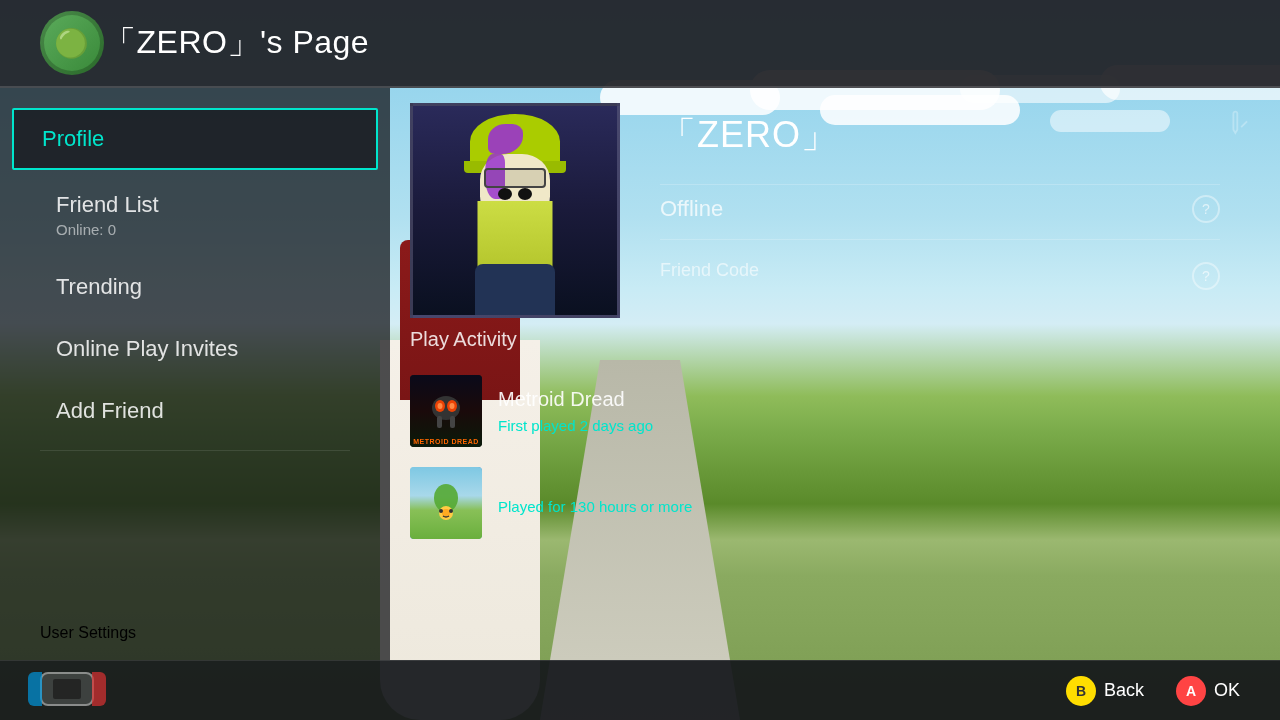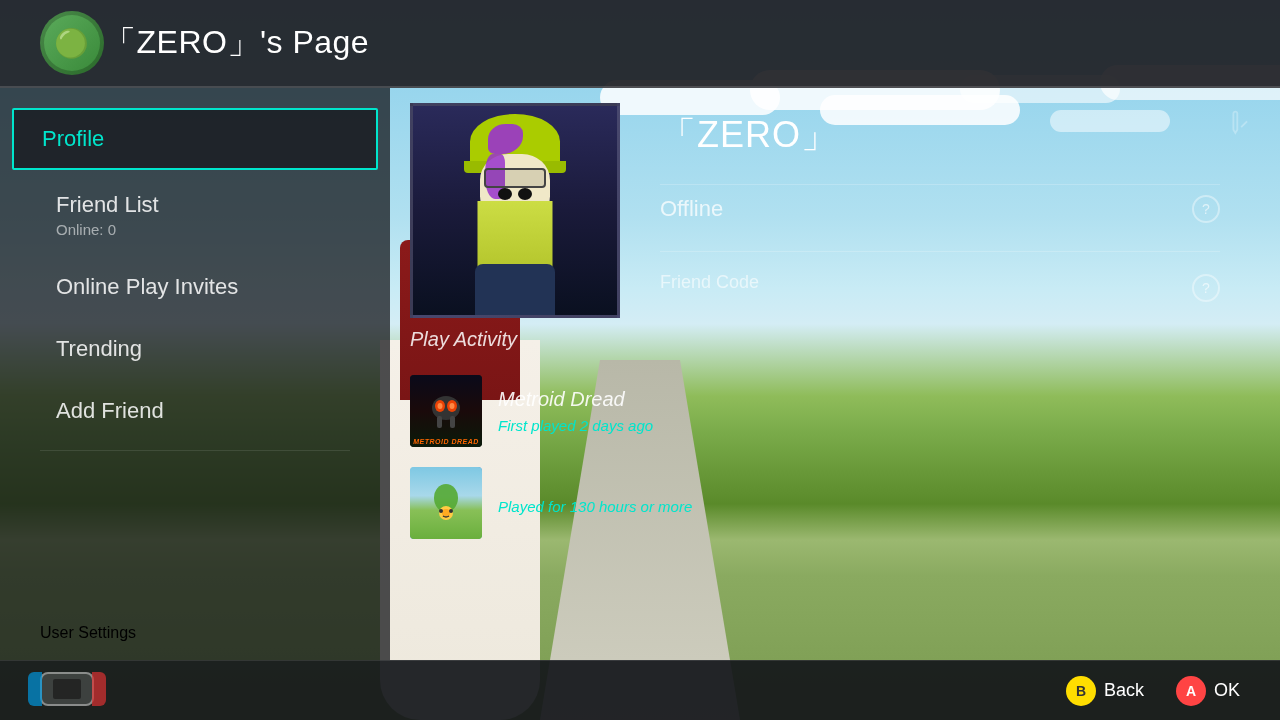--- a/index.html
+++ b/index.html
@@ -255,21 +255,21 @@
       color: #FFFFFF;
       font-size: 36px;
       font-weight: 500;
       margin-bottom: 24px;
       letter-spacing: 1px;
     }
 
     .profile-status {
       color: rgba(255,255,255,0.75);
       font-size: 22px;
-      margin-bottom: 28px;
+      margin-bottom: 16px;
       display: flex;
       align-items: center;
       justify-content: space-between;
     }
 
     .profile-friend-code {
       color: rgba(255,255,255,0.6);
       font-size: 18px;
       display: flex;
       align-items: center;
@@ -289,21 +289,20 @@
       cursor: pointer;
       flex-shrink: 0;
     }
 
     
     .play-activity-section {
       position: absolute;
       top: 240px;
       left: 20px;
       right: 60px;
-      font-style: italic;
     }
 
     .play-activity-title {
       color: rgba(255,255,255,0.85);
       font-size: 20px;
       margin-bottom: 12px;
       padding-bottom: 6px;
     }
 
     .game-item {
@@ -658,25 +657,25 @@
   <div class="sidebar-item active">
     <span>Profile</span>
   </div>
 
   <div class="sidebar-item">
     <span>Friend List</span>
     <div class="sub-text">Online: 0</div>
   </div>
 
   <div class="sidebar-item">
+    <span>Trending</span>
+  </div>
+
+  <div class="sidebar-item">
     <span>Online Play Invites</span>
-  </div>
-
-  <div class="sidebar-item">
-    <span>Trending</span>
   </div>
 
 
   <div class="sidebar-item">
     <span>Add Friend</span>
   </div>
 
   <div class="sidebar-divider"></div>
 
   <div class="sidebar-bottom">

